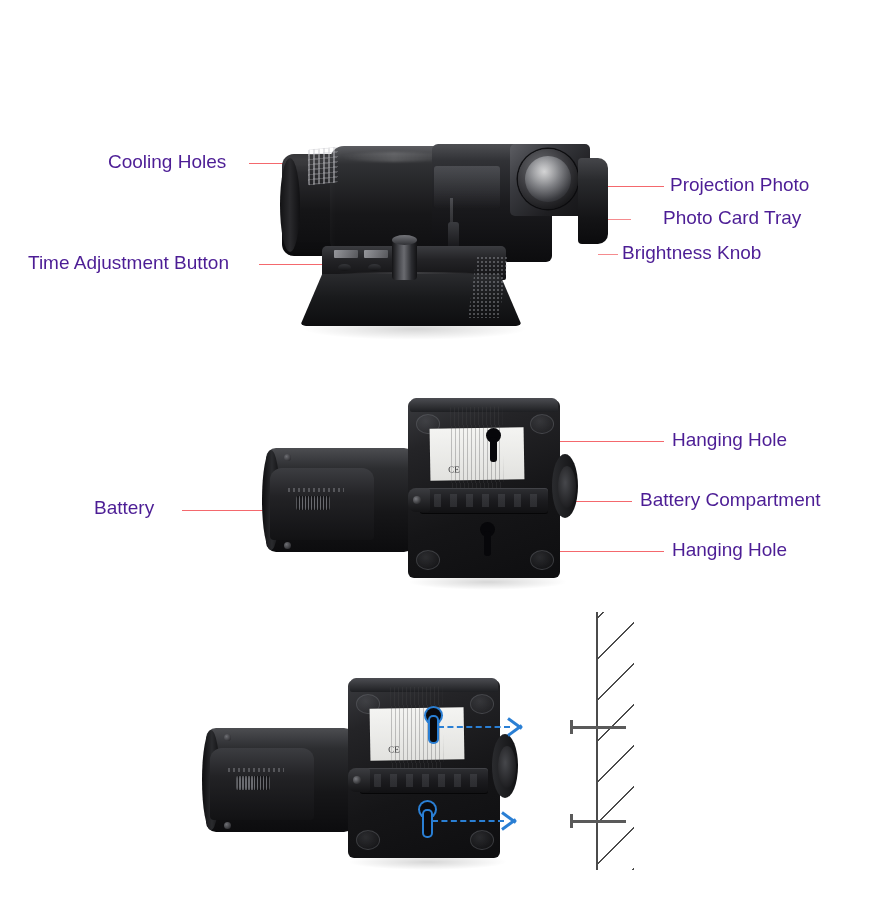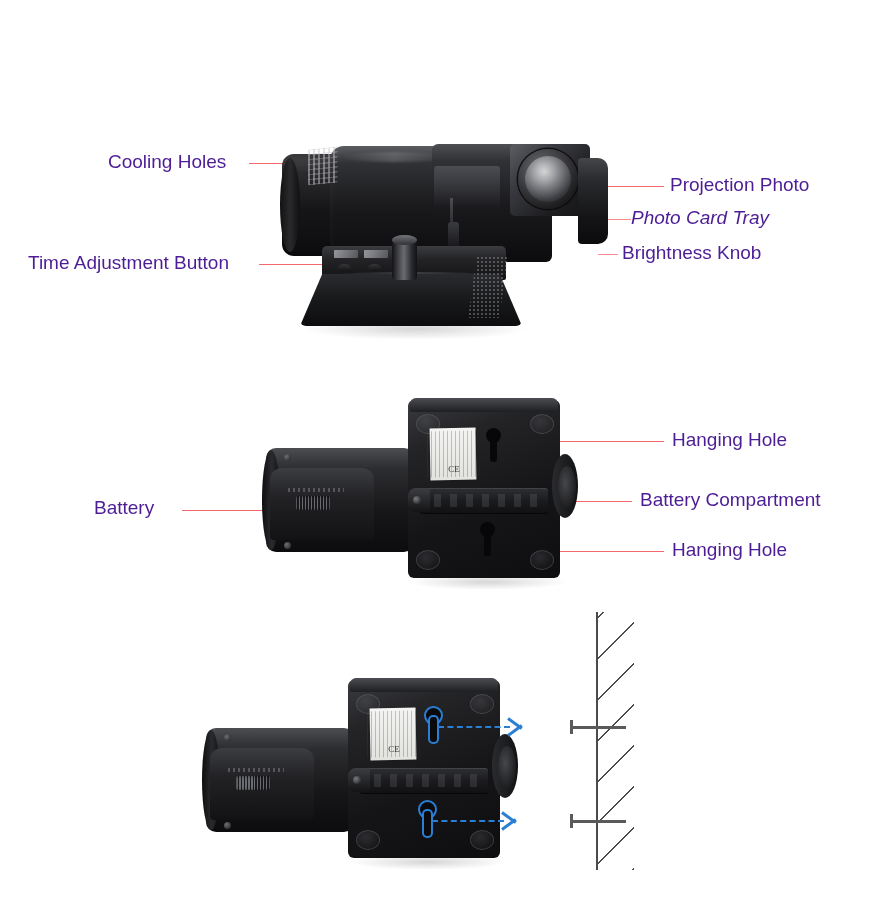--- a/index.html
+++ b/index.html
@@ -228,20 +228,21 @@
   .r-corner {
     position: absolute; width: 22px; height: 18px; border-radius: 50%;
     border: 1.4px solid rgba(120,122,128,0.35);
     background: radial-gradient(ellipse at 40% 35%, rgba(110,112,118,0.28), rgba(0,0,0,0.05));
   }
   .r-label {
     position: absolute; left: 172px; top: 36px; width: 46px; height: 52px;
     background: linear-gradient(180deg,#f4f4f2,#e2e2df);
     transform: rotate(-1deg);
     box-shadow: 0 0 1px rgba(0,0,0,0.35);
+    padding-left: 48px;
   }
   .r-label-lines {
     position: absolute; left: 0; top: 0; width: 100%; height: 100%;
     background:
       repeating-linear-gradient(0deg, rgba(70,70,72,0.55) 0 1px, rgba(0,0,0,0) 1px 4px);
     opacity: 0.55;
     transform: rotate(90deg);
   }
   .r-ce {
     position: absolute; left: 18px; bottom: 6px; font-size: 9px; color: #3a3a3c;
@@ -344,21 +345,21 @@
 
   <div class="callout" style="left:108px; top:152px;">Cooling Holes</div>
   <div class="leader" style="left:249px; top:163px; width:66px;"></div>
 
   <div class="callout" style="left:28px; top:253px;text-align:right;">Time Adjustment Button</div>
   <div class="leader" style="left:259px; top:264px; width:74px;"></div>
 
   <div class="callout" style="left:670px; top:175px;">Projection Photo</div>
   <div class="leader" style="left:597px; top:186px; width:67px;"></div>
 
-  <div class="callout" style="left:631px; top:208px;font-style:italic;">Photo Card Tray</div>
+  <div class="callout" style="left:663px; top:208px;">Photo Card Tray</div>
   <div class="leader pale" style="left:599px; top:219px; width:32px;"></div>
 
   <div class="callout" style="left:622px; top:243px;">Brightness Knob</div>
   <div class="leader pale" style="left:598px; top:254px; width:20px;"></div>
 
   <div id="top-product" class="prod">
     <div class="shadow-soft" style="left:20px; top:178px; width:226px; height:22px;"></div>
 
     <div class="t-rear-cyl"></div>
     <div class="t-rear-cap"></div>

